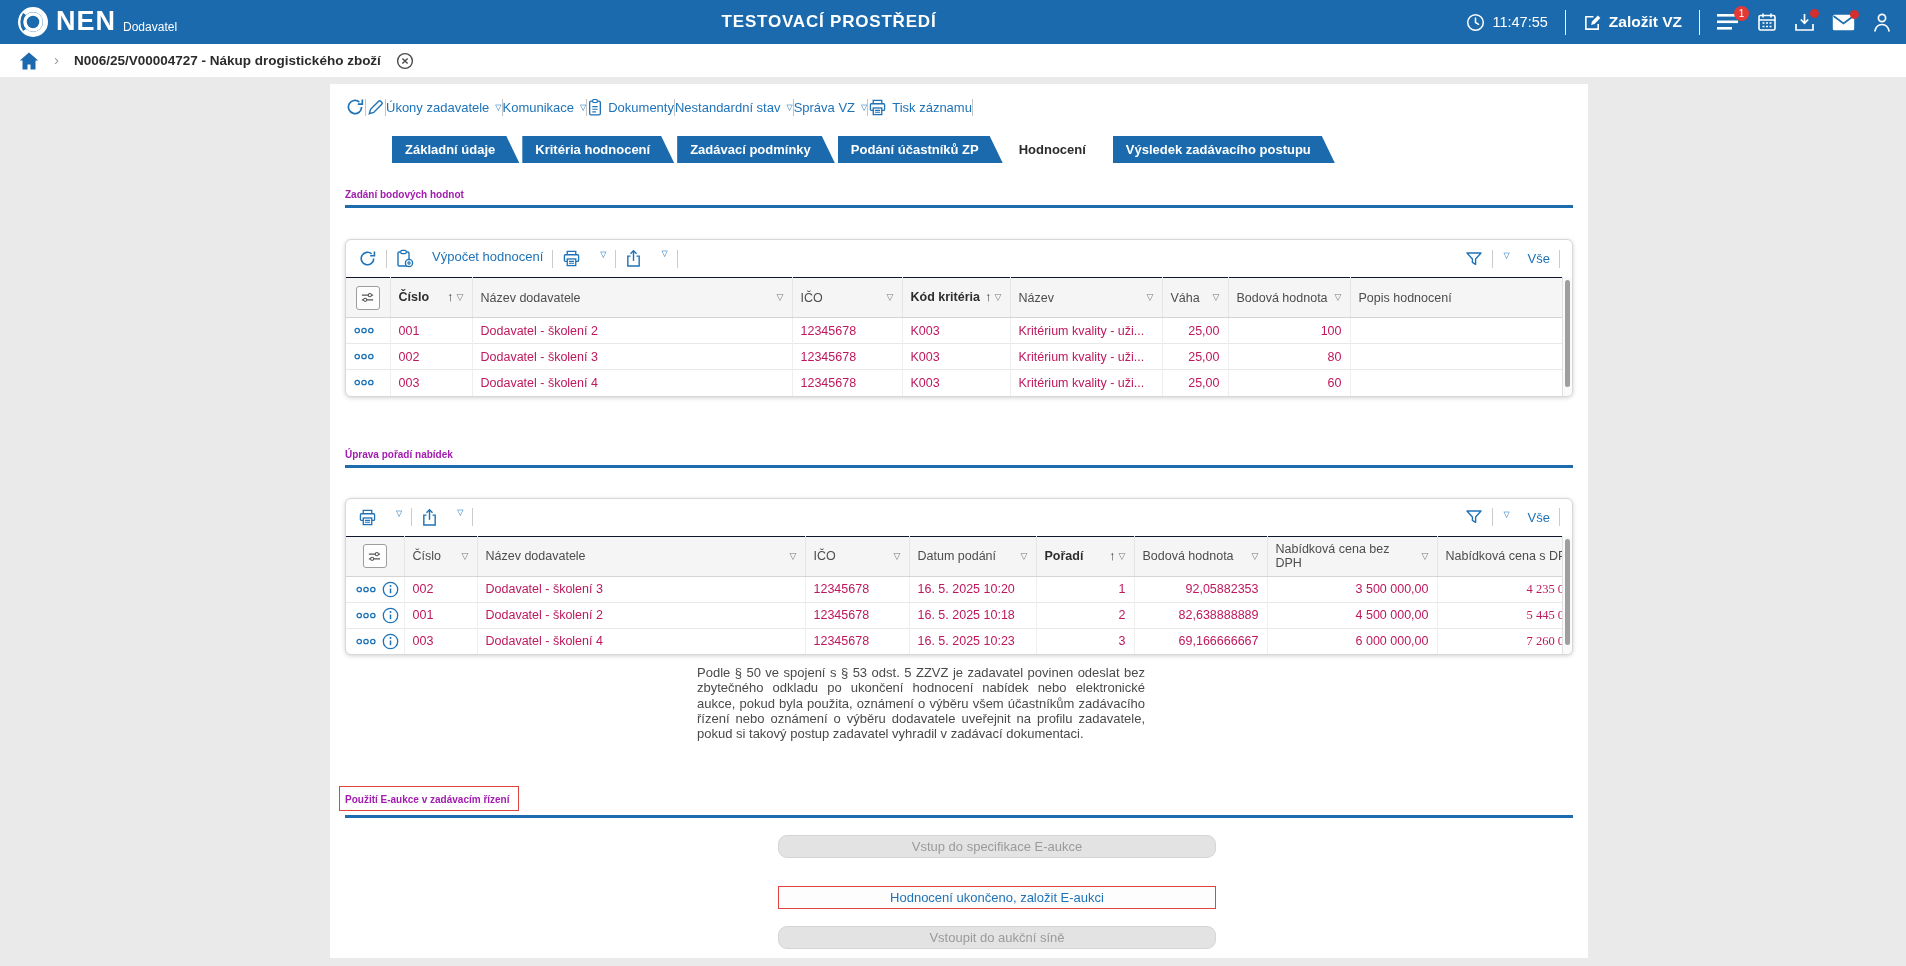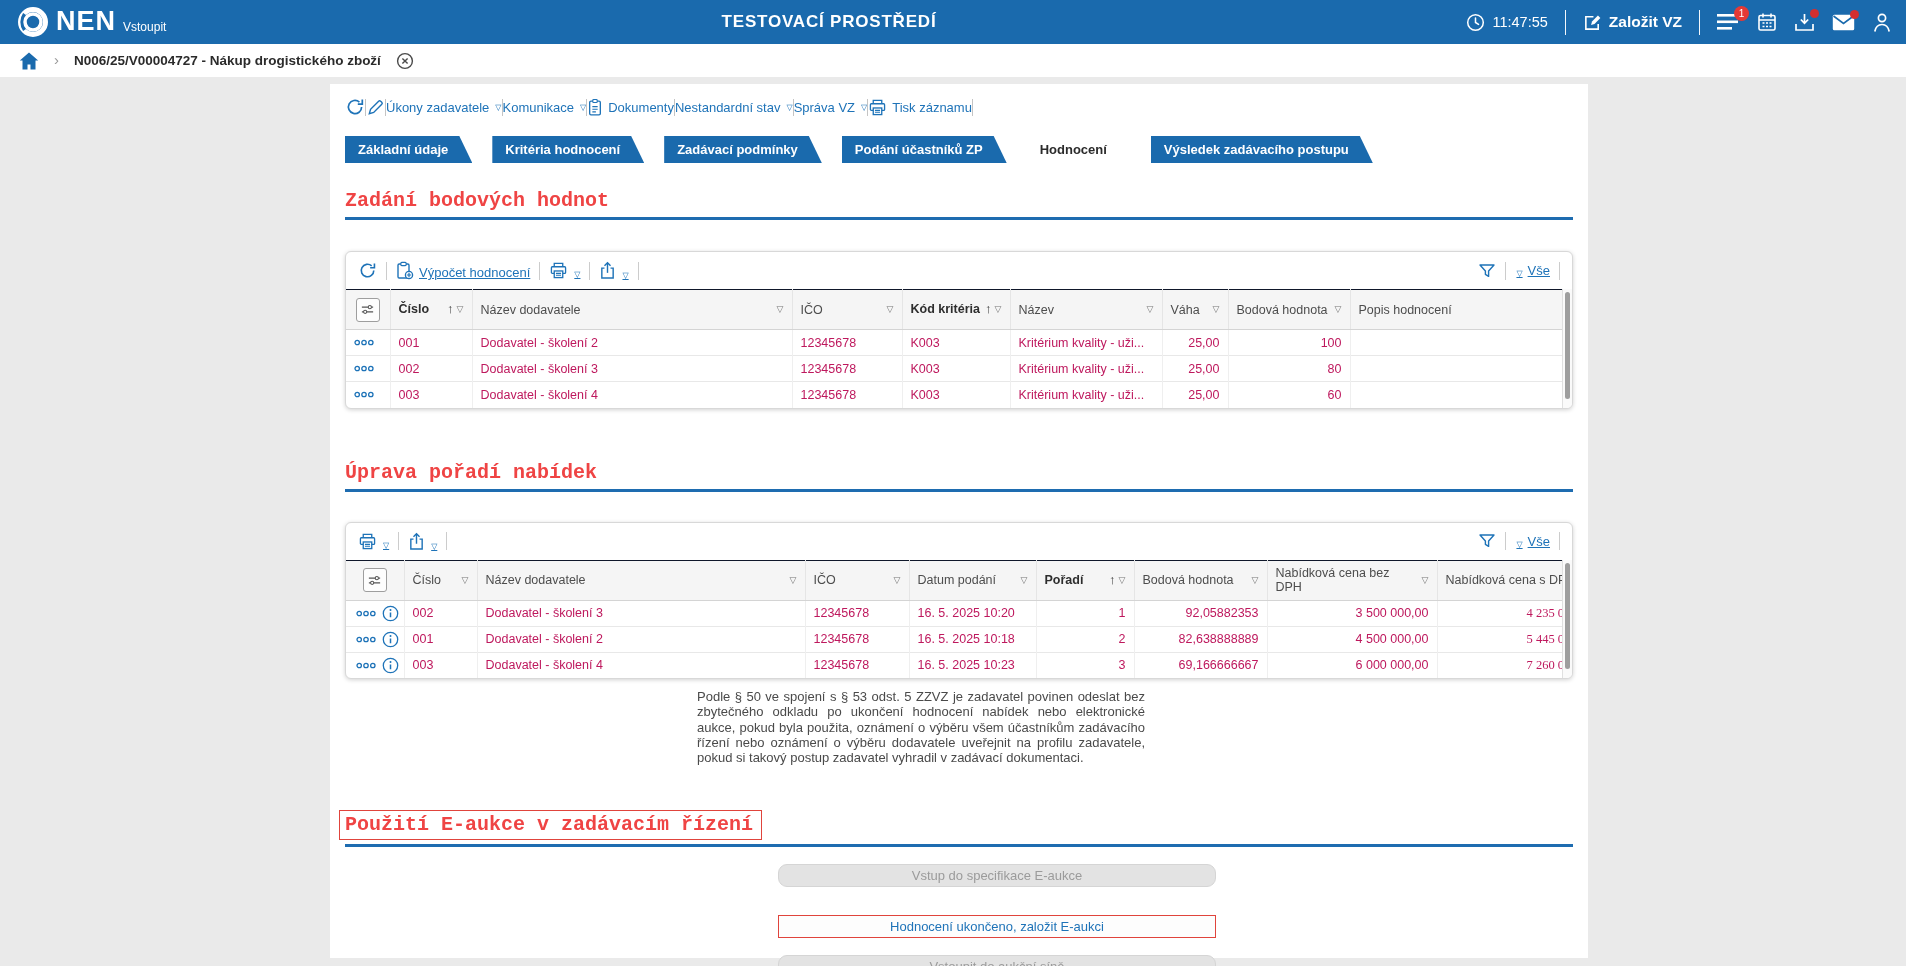--- a/index.html
+++ b/index.html
@@ -28,32 +28,32 @@
   .bc-close { display:flex; align-items:center; cursor:pointer; }
 
   
   .panel { position:absolute; left:330px; top:84px; width:1258px; height:874px; background:#fff; padding:8px 15px 0 15px; }
 
   .action-bar { display:flex; align-items:center; color:#1e73b8; font-size:13px; height:26px; margin-top:2px; }
   .ab-item { display:flex; align-items:center; gap:5px; cursor:pointer; white-space:nowrap; }
   .ab-sep { width:1px; height:17px; background:#c4c4c4; }
   .caret { font-size:8px; color:#1e73b8; margin-left:1px; }
 
-  .tabs { display:flex; gap:20px; margin-top:16px; }
+  .tabs { display:flex; gap:3px; margin-top:16px;margin-left:47px; }
   .tab { height:27px; background:#1a6aad; color:#fff; font-size:13px; font-weight:bold; display:flex; align-items:center; padding:0 24px 0 13px; clip-path:polygon(0 0, calc(100% - 13px) 0, 100% 100%, 0 100%); cursor:pointer; white-space:nowrap; }
   .tab.active { background:#fff; color:#2b2b2b; }
 
-  .section-title { margin-top:26px; font-size:20px; font-weight:bold; color:#ef4444;font-family:Liberation Mono, monospace; }
+  .section-title { margin-top:26px; font-size:10px; font-weight:bold; color:#a21caf; }
   .section-rule { height:3px; background:#1e6cb0; margin-top:5px; }
   .red-box { display:inline-block; border:1px solid #e0443c; padding:2px 8px 3px 5px; margin-left:-6px; }
 
   
   .table-card { position:relative; border:1px solid #d8d8d8; border-radius:6px; box-shadow:0 1px 4px rgba(0,0,0,.18); background:#fff; overflow:hidden; }
   .card-toolbar { height:37px; display:flex; align-items:center; padding:0 12px; gap:9px; color:#1e73b8; font-size:13px; }
-  .tool-link { display:flex; align-items:flex-end; gap:5px; cursor:pointer; white-space:nowrap;text-decoration:underline; }
+  .tool-link { display:flex; align-items:flex-start; gap:18px; cursor:pointer; white-space:nowrap; }
   .tc-sep { width:1px; height:18px; background:#ccc; }
   .spacer { flex:1; }
 
   table { border-collapse:collapse; width:100%; table-layout:fixed; font-size:12.5px; }
   thead th { background:#f5f5f5; border-top:1px solid #0f172a; border-bottom:1px solid #d4d4d4; border-right:1px solid #e5e5e5; height:40px; font-weight:normal; color:#4d4d4d; text-align:left; padding:0 8px; }
   thead th:last-child { border-right:none; }
   .th-in { display:flex; align-items:center; gap:3px; line-height:1.12; }
   .th-label { flex:1; }
   th.sorted .th-label { font-weight:bold; color:#2e2e2e; }
   .sort-arrow { font-size:13px; color:#3d3d3d; font-weight:bold; }
@@ -83,21 +83,21 @@
 <header class="topbar">
   <div class="logo-group">
     <span style="margin-top:2px">
       <svg width="34" height="34" viewBox="0 0 34 34">
           <circle cx="17" cy="17" r="12.5" fill="none" stroke="#ffffff" stroke-width="5"></circle>
           <path d="M10 24 A12.5 12.5 0 0 1 10 10" fill="none" stroke="#1a6aad" stroke-width="7"></path>
           <circle cx="17" cy="17" r="8" fill="none" stroke="#ffffff" stroke-width="3.5"></circle>
         </svg>
     </span>
     <span class="logo-name">NEN</span>
-    <span class="logo-sub">Vstoupit</span>
+    <span class="logo-sub">Dodavatel</span>
   </div>
 
   <div class="env-label">TESTOVACÍ PROSTŘEDÍ</div>
 
   <div class="topbar-right">
     <div class="tb-group">
       <span>
         <svg width="19" height="19" viewBox="0 0 20 20">
             <circle cx="10" cy="10" r="8.2" fill="none" stroke="#fff" stroke-width="1.6"></circle>
             <path d="M10 5.2V10l3.2 2" fill="none" stroke="#fff" stroke-width="1.6" stroke-linecap="round"></path>

